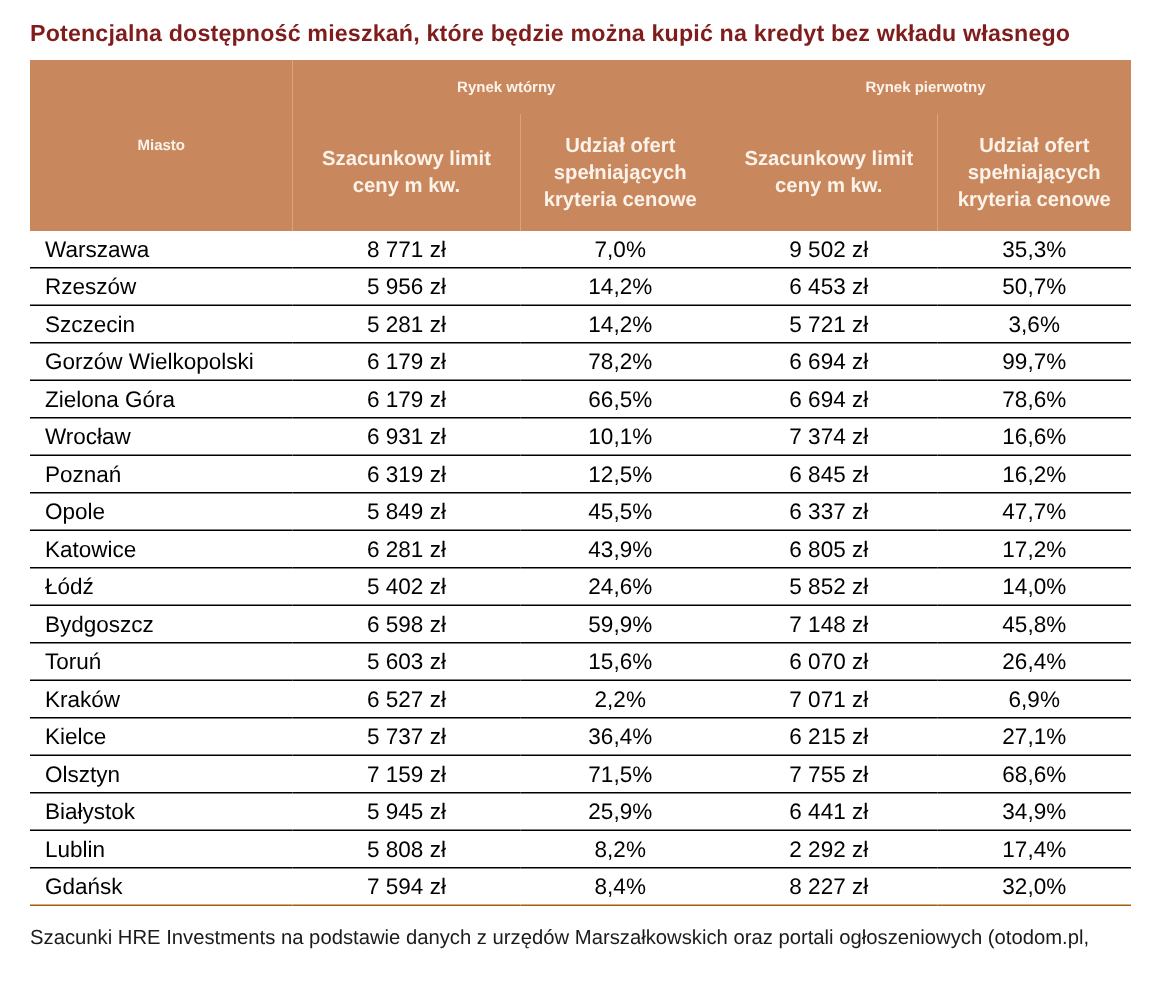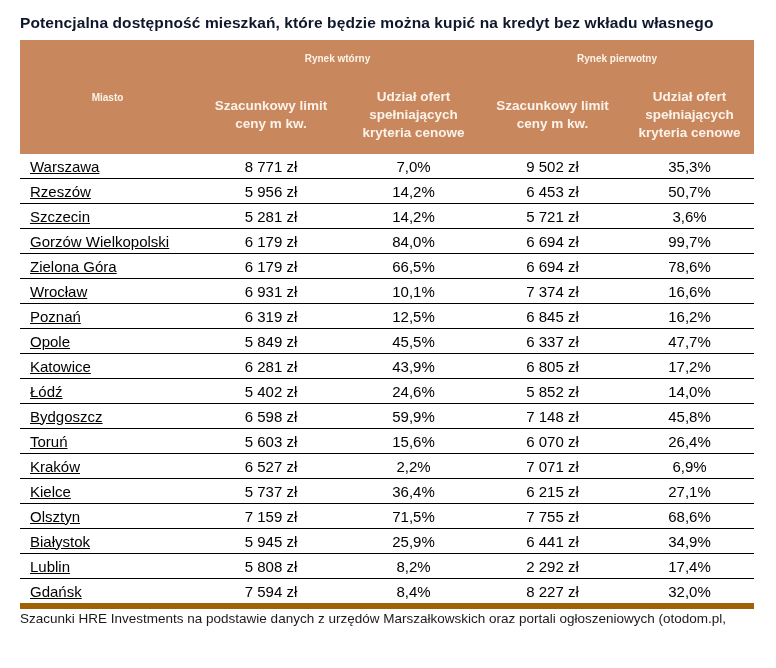--- a/index.html
+++ b/index.html
@@ -13,21 +13,21 @@
     width: 776px;
     height: 668px;
     box-sizing: border-box;
     padding: 12px 20px 0 20px;
     background: #ffffff;
     overflow: hidden;
   }
   .title {
     font-size: 15.5px;
     font-weight: bold;
-    color: #0f172a;
+    color: #7f1d1d;
     margin: 2px 0 8px 0;
     letter-spacing: 0.1px;
     white-space: nowrap;
   }
   table.data-table {
     border-collapse: collapse;
     table-layout: fixed;
     width: 734px;
   }
   col.c-city  { width: 175px; }
@@ -55,26 +55,26 @@
     border-bottom: 1px solid #000000;
     text-align: center;
     vertical-align: middle;
     padding: 0;
     white-space: nowrap;
     overflow: hidden;
   }
   tbody td:first-child {
     text-align: left;
     padding-left: 10px;
-    text-decoration: underline;
   }
   tbody tr:last-child td {
-    border-bottom: 6px solid #a16207;
+    border-bottom: 1px solid #a16207;
   }
   .source-note {
+    margin-top: 11px;
     font-size: 13.5px;
     line-height: 1.45;
     color: #1a1a1a;
   }
   .source-note div { white-space: nowrap; }
 </style>
 </head>
 <body>
 
 <div class="page">
@@ -120,21 +120,21 @@
         <tr>
           <td>Szczecin</td>
           <td>5 281 zł</td>
           <td>14,2%</td>
           <td>5 721 zł</td>
           <td>3,6%</td>
         </tr>
         <tr>
           <td>Gorzów Wielkopolski</td>
           <td>6 179 zł</td>
-          <td>84,0%</td>
+          <td>78,2%</td>
           <td>6 694 zł</td>
           <td>99,7%</td>
         </tr>
         <tr>
           <td>Zielona Góra</td>
           <td>6 179 zł</td>
           <td>66,5%</td>
           <td>6 694 zł</td>
           <td>78,6%</td>
         </tr>

